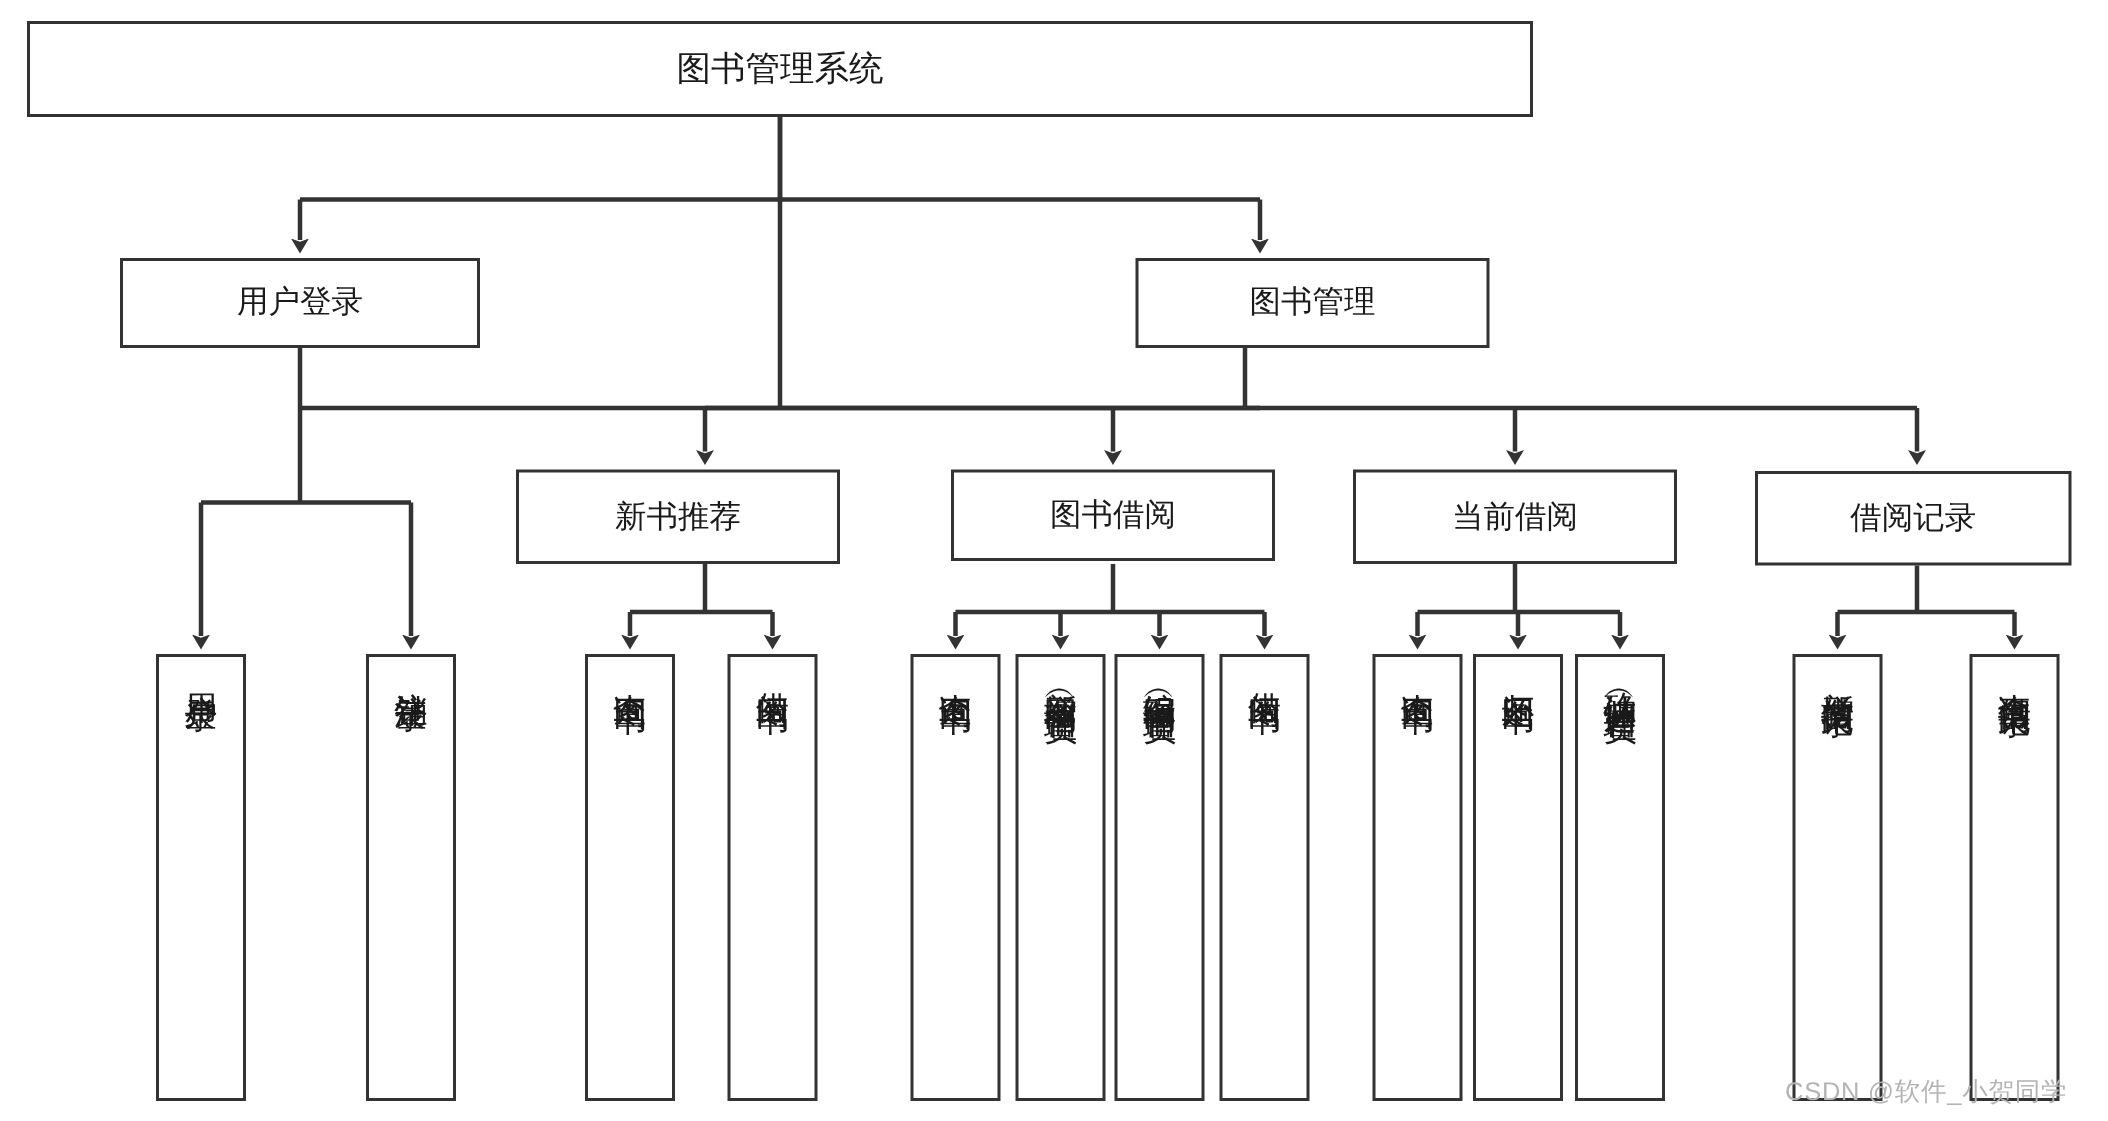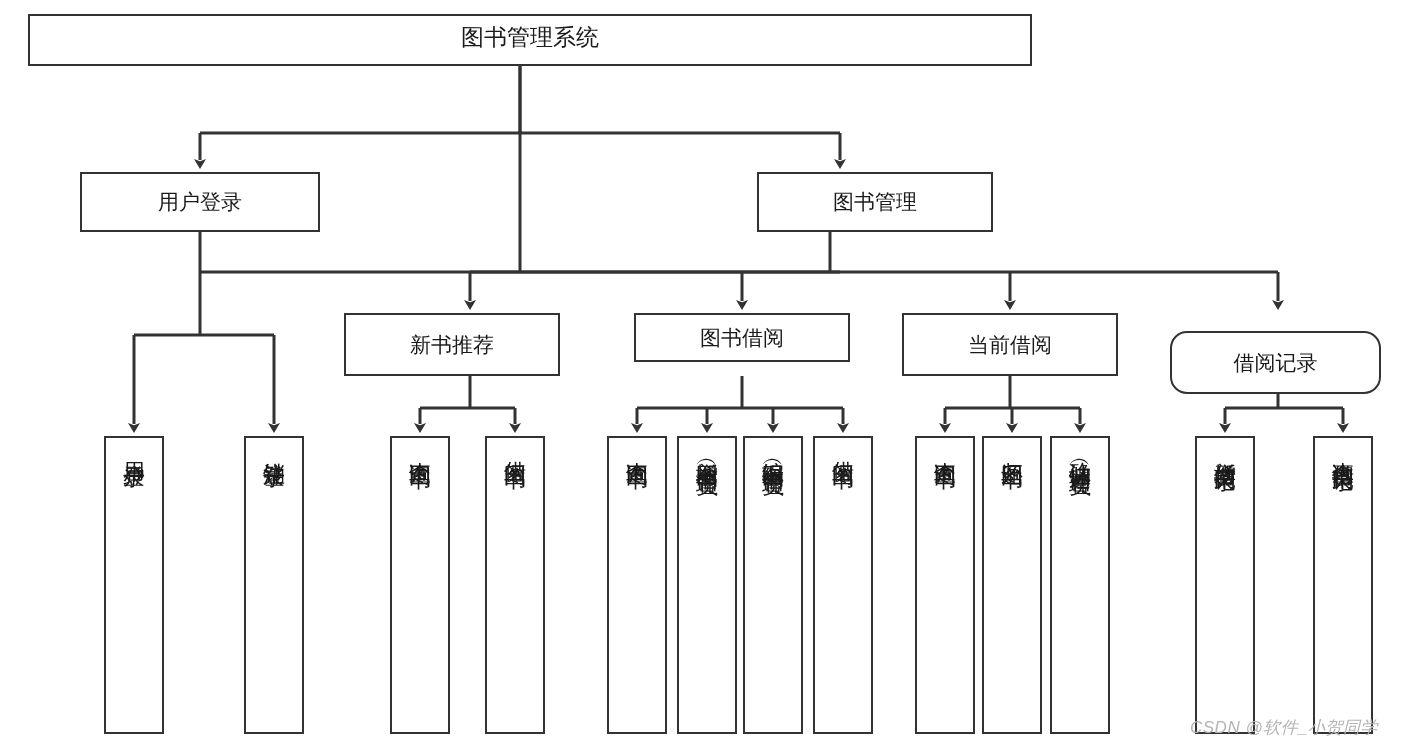--- a/index.html
+++ b/index.html
@@ -65,21 +65,20 @@
     line-height: 1;
     white-space: normal;
   }
   .watermark {
     position: absolute;
     font-size: 17px;
     color: #b4b4b4;
     white-space: nowrap;
     z-index: 3;
     letter-spacing: 0.5px;
-    font-style: italic;
   }
 </style>
 </head>
 <body>
 
 <div id="canvas">
 
   <svg id="edges" viewBox="0 0 1405 747" width="1405" height="747" xmlns="http://www.w3.org/2000/svg">
     <defs>
       <marker id="arrow" markerWidth="10" markerHeight="12" refX="1" refY="6" orient="auto" markerUnits="userSpaceOnUse">
@@ -150,41 +149,41 @@
 
     <g stroke="#333333" stroke-width="3" fill="none">
 
       <path d="M1278,376 L1278,408"></path>
       <path d="M1225,408 L1343,408"></path>
       <path d="M1225,408 L1225,424" marker-end="url(#arrow)"></path>
       <path d="M1343,408 L1343,424" marker-end="url(#arrow)"></path>
     </g>
   </svg>
 
-  <div class="node root" style="left:28px;top:14px;width:1004px;height:52px;font-family:Liberation Mono, monospace;">
+  <div class="node root" style="left:18px;top:14px;width:1004px;height:64px;">
     <span class="node-label">图书管理系统</span>
   </div>
 
   <div class="node branch" style="left:80px;top:172px;width:240px;height:60px;">
     <span class="node-label">用户登录</span>
   </div>
   <div class="node branch" style="left:712px;top:172px;width:236px;height:60px;margin-left:45px;">
     <span class="node-label">图书管理</span>
   </div>
 
   <div class="node branch" style="left:344px;top:313px;width:216px;height:63px;">
     <span class="node-label">新书推荐</span>
   </div>
-  <div class="node branch" style="left:634px;top:313px;width:216px;height:49px;">
+  <div class="node branch" style="left:634px;top:313px;width:216px;height:61px;">
     <span class="node-label">图书借阅</span>
   </div>
   <div class="node branch" style="left:902px;top:313px;width:216px;height:63px;justify-content:center;">
     <span class="node-label">当前借阅</span>
   </div>
-  <div class="node branch" style="left:1170px;top:331px;width:211px;height:63px;border-radius:17px;">
+  <div class="node branch" style="left:1170px;top:314px;width:211px;height:63px;">
     <span class="node-label">借阅记录</span>
   </div>
 
   <div class="node leaf" style="left:104px;top:436px;width:60px;height:298px;">
     <span class="node-label">用户登录</span>
   </div>
   <div class="node leaf" style="left:244px;top:436px;width:60px;height:298px;">
     <span class="node-label">注销登录</span>
   </div>
 

